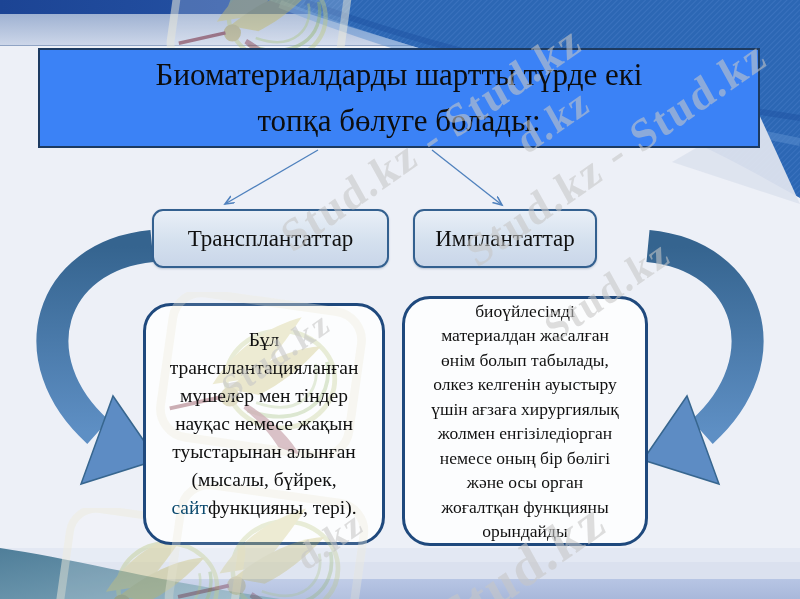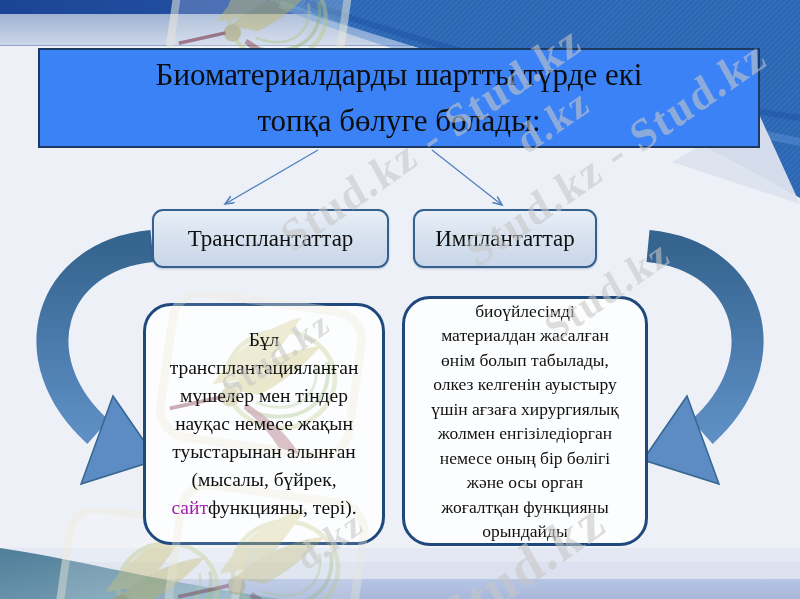--- a/index.html
+++ b/index.html
@@ -40,21 +40,21 @@
   .label-text{font-size:23px;color:#111;}
   
   .desc-box{position:absolute;z-index:30;box-sizing:border-box;
     border:3px solid #1f497d;border-radius:28px;background:#fcfdfe;
     display:flex;align-items:center;justify-content:center;text-align:center;}
   .desc-box.l{left:143px;top:303px;width:242px;height:242px;padding:6px 12px;}
   .desc-box.r{left:402px;top:296px;width:246px;height:250px;padding:4px 9px;}
   .desc-text{white-space:pre-line;color:#101010;position:relative;z-index:2;}
   .desc-box.l .desc-text{font-size:19.5px;line-height:28px;}
   .desc-box.r .desc-text{font-size:17.5px;line-height:24.5px;}
-  .hl-teal{color:#a21caf;}
+  .hl-teal{color:#0c4a6e;}
   .bird-in-box{position:absolute;z-index:1;pointer-events:none;}
   
   .arrows-thin{position:absolute;left:0;top:0;z-index:25;pointer-events:none;}
   .arrows-big{position:absolute;left:0;top:0;z-index:20;pointer-events:none;}
 </style>
 </head>
 <body>
 
 <div class="slide">
 

